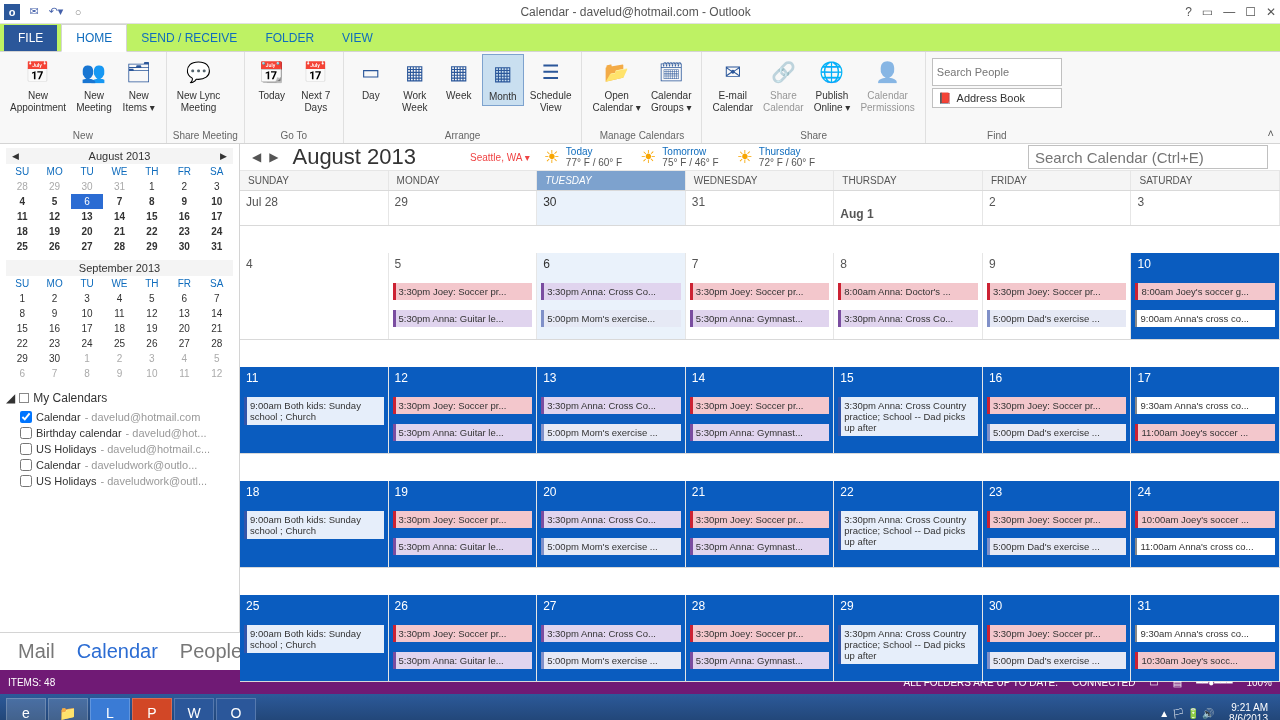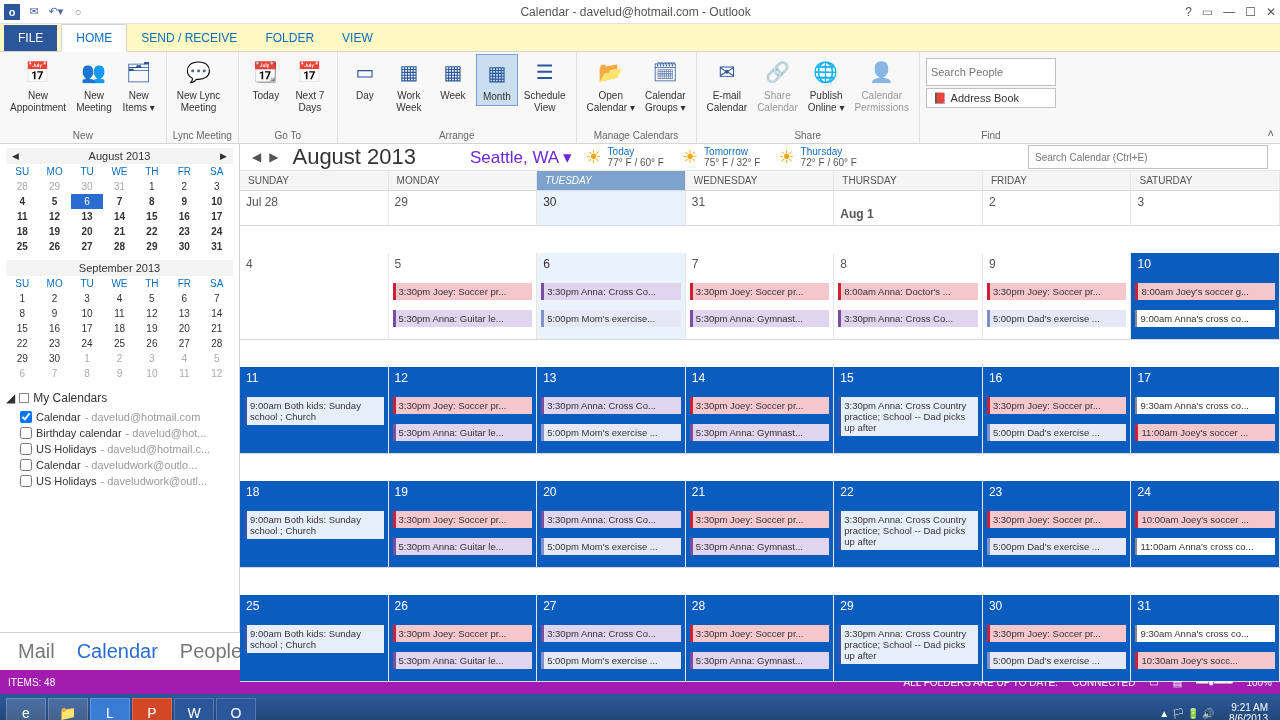--- a/index.html
+++ b/index.html
@@ -4,21 +4,21 @@
 <style>
 * { margin:0; padding:0; box-sizing:border-box; font-family:"Segoe UI",Arial,sans-serif; }
 body { background:#fff; font-size:11px; color:#333; width:1280px; height:720px; overflow:hidden; position:relative; }
 
 .titlebar { height:24px; background:#fff; display:flex; align-items:center; padding:0 4px; border-bottom:1px solid #e1e1e1; }
 .titlebar .qat { display:flex; gap:6px; align-items:center; }
 .titlebar .qat-icon { width:16px; height:16px; display:flex; align-items:center; justify-content:center; font-size:11px; color:#4460aa; }
 .titlebar .title { flex:1; text-align:center; font-size:12px; color:#555; }
 .titlebar .wincontrols { display:flex; gap:10px; font-size:12px; color:#555; }
 
-.tabs { height:28px; background:#fef9c3; display:flex; align-items:end; padding-left:4px; border-bottom:1px solid #d4d4d4; }
+.tabs { height:28px; background:#bef264; display:flex; align-items:end; padding-left:4px; border-bottom:1px solid #d4d4d4; }
 .tabs .tab { padding:6px 14px; font-size:12px; color:#0f6cbd; cursor:default; }
 .tabs .tab.file { background:#2b579a; color:#fff; margin-right:4px; }
 .tabs .tab.active { border:1px solid #d4d4d4; border-bottom:1px solid #fff; background:#fff; margin-bottom:-1px; }
 
 .ribbon { height:92px; background:#f8f8f8; border-bottom:1px solid #d4d4d4; display:flex; position:relative; }
 .ribbon-group { border-right:1px solid #e0e0e0; display:flex; flex-direction:column; padding:2px 6px 0; }
 .ribbon-group .buttons { flex:1; display:flex; align-items:flex-start; gap:2px; }
 .ribbon-group .label { text-align:center; font-size:10px; color:#666; padding:2px 0; }
 .rbtn { display:flex; flex-direction:column; align-items:center; padding:2px 4px; font-size:10px; color:#333; text-align:center; line-height:12px; cursor:default; min-width:42px; }
 .rbtn.active { background:#c9dff0; border:1px solid #7da2ce; }
@@ -42,26 +42,26 @@
 .mycal-head { font-size:12px; padding:4px 0; display:flex; align-items:center; gap:4px; }
 .cal-list { list-style:none; }
 .cal-list li { display:flex; align-items:center; gap:4px; padding:2px 0 2px 14px; font-size:11px; }
 .cal-list input { width:12px; height:12px; }
 .cal-list .acct { color:#999; }
 
 .main { flex:1; display:flex; flex-direction:column; }
 .mainhead { height:42px; display:flex; align-items:center; padding:0 12px; gap:14px; border-bottom:1px solid #e6e6e6; }
 .mainhead .nav-arrows { font-size:12px; color:#555; display:flex; gap:8px; }
 .mainhead .month-title { font-size:22px; color:#333; font-weight:300; }
-.mainhead .loc { margin-left:40px; font-size:17px; color:#6d28d9; }
+.mainhead .loc { margin-left:40px; font-size:10px; color:#ef4444; }
 .wx { display:flex; align-items:center; gap:6px; font-size:10px; color:#555; }
 .wx .sun { color:#f7a500; font-size:18px; }
 .wx .lbl { color:#0f6cbd; }
 .mainhead .search { margin-left:auto; }
-.mainhead .search input { width:240px; height:24px; border:1px solid #c0c0c0; padding:0 20px 0 6px; font-size:10px; color:#888; }
+.mainhead .search input { width:240px; height:24px; border:1px solid #c0c0c0; padding:0 20px 0 6px; font-size:15px; color:#888; }
 
 .dayhead { display:flex; height:22px; background:#f5f5f5; border-bottom:1px solid #d9d9d9; }
 .dayhead .dh { flex:1; padding:4px 8px; font-size:10px; color:#555; border-right:1px solid #e6e6e6; }
 .dayhead .dh.today { background:#7da2ce; color:#fff;font-style:italic; }
 
 .grid { flex:1; display:flex; flex-direction:column;gap:27px; }
 .week { flex:1; display:flex; border-bottom:1px solid #d9d9d9; }
 .day { flex:1; border-right:1px solid #e6e6e6; padding:2px 2px; overflow:hidden; position:relative; font-size:10px; }
 .day .dn { font-size:12px; padding:2px 4px; color:#555; }
 .day.selected { background:#0a5cbf; }
@@ -72,21 +72,21 @@
 .ev.red { border-left-color:#c23; background:#f3c7cc; }
 .ev.purple { border-left-color:#7a4da0; background:#e0d4ee; }
 .ev.lav { border-left-color:#8090c8; background:#e6e9f5; }
 .ev.onblue { background:#e6eefa; }
 .ev.plain { border-left:2px solid #888; background:#fff; }
 
 .navbar { height:38px; border-top:1px solid #d4d4d4; display:flex; align-items:center; gap:22px; padding:0 18px; font-size:20px; color:#777; }
 .navbar .nb.active { color:#2b6cd3; }
 .navbar .dots { font-size:16px; }
 
-.status { height:24px; background:#a21caf; color:#fff; display:flex; align-items:center; padding:0 8px; font-size:10px; gap:20px; }
+.status { height:24px; background:#701a75; color:#fff; display:flex; align-items:center; padding:0 8px; font-size:10px; gap:20px; }
 .status .right { margin-left:auto; display:flex; gap:14px; align-items:center; }
 
 .taskbar { height:38px; background:linear-gradient(#2c5a9a,#1e3e6a); display:flex; align-items:center; padding:0 6px; color:#fff; font-size:10px; }
 .taskbar .tb { width:40px; height:30px; margin-right:2px; background:rgba(255,255,255,.15); border:1px solid rgba(255,255,255,.2); display:flex; align-items:center; justify-content:center; font-size:14px; }
 .taskbar .tray { margin-left:auto; display:flex; align-items:center; gap:8px; }
 .taskbar .clock { text-align:right; line-height:11px; padding:0 6px; }
 </style>
 </head>
 <body>
 
@@ -137,21 +137,21 @@
     <div class="label">New</div>
   </div>
   <div class="ribbon-group">
     <div class="buttons">
       <div class="rbtn">
           <div class="ricon">💬</div>
           <div class="rtxt">New Lync
 Meeting</div>
         </div>
     </div>
-    <div class="label">Lync Meeting</div>
+    <div class="label">Share Meeting</div>
   </div>
   <div class="ribbon-group">
     <div class="buttons">
       <div class="rbtn">
           <div class="ricon">📆</div>
           <div class="rtxt">Today</div>
         </div>
       <div class="rbtn">
           <div class="ricon">📅</div>
           <div class="rtxt">Next 7
@@ -425,21 +425,21 @@
             <span class="sun">☀</span>
             <div>
               <div class="lbl">Today</div>
               <div>77° F / 60° F</div>
             </div>
           </div>
           <div class="wx">
             <span class="sun">☀</span>
             <div>
               <div class="lbl">Tomorrow</div>
-              <div>75° F / 32° F</div>
+              <div>75° F / 46° F</div>
             </div>
           </div>
           <div class="wx">
             <span class="sun">☀</span>
             <div>
               <div class="lbl">Thursday</div>
               <div>72° F / 60° F</div>
             </div>
           </div>
         </div>

